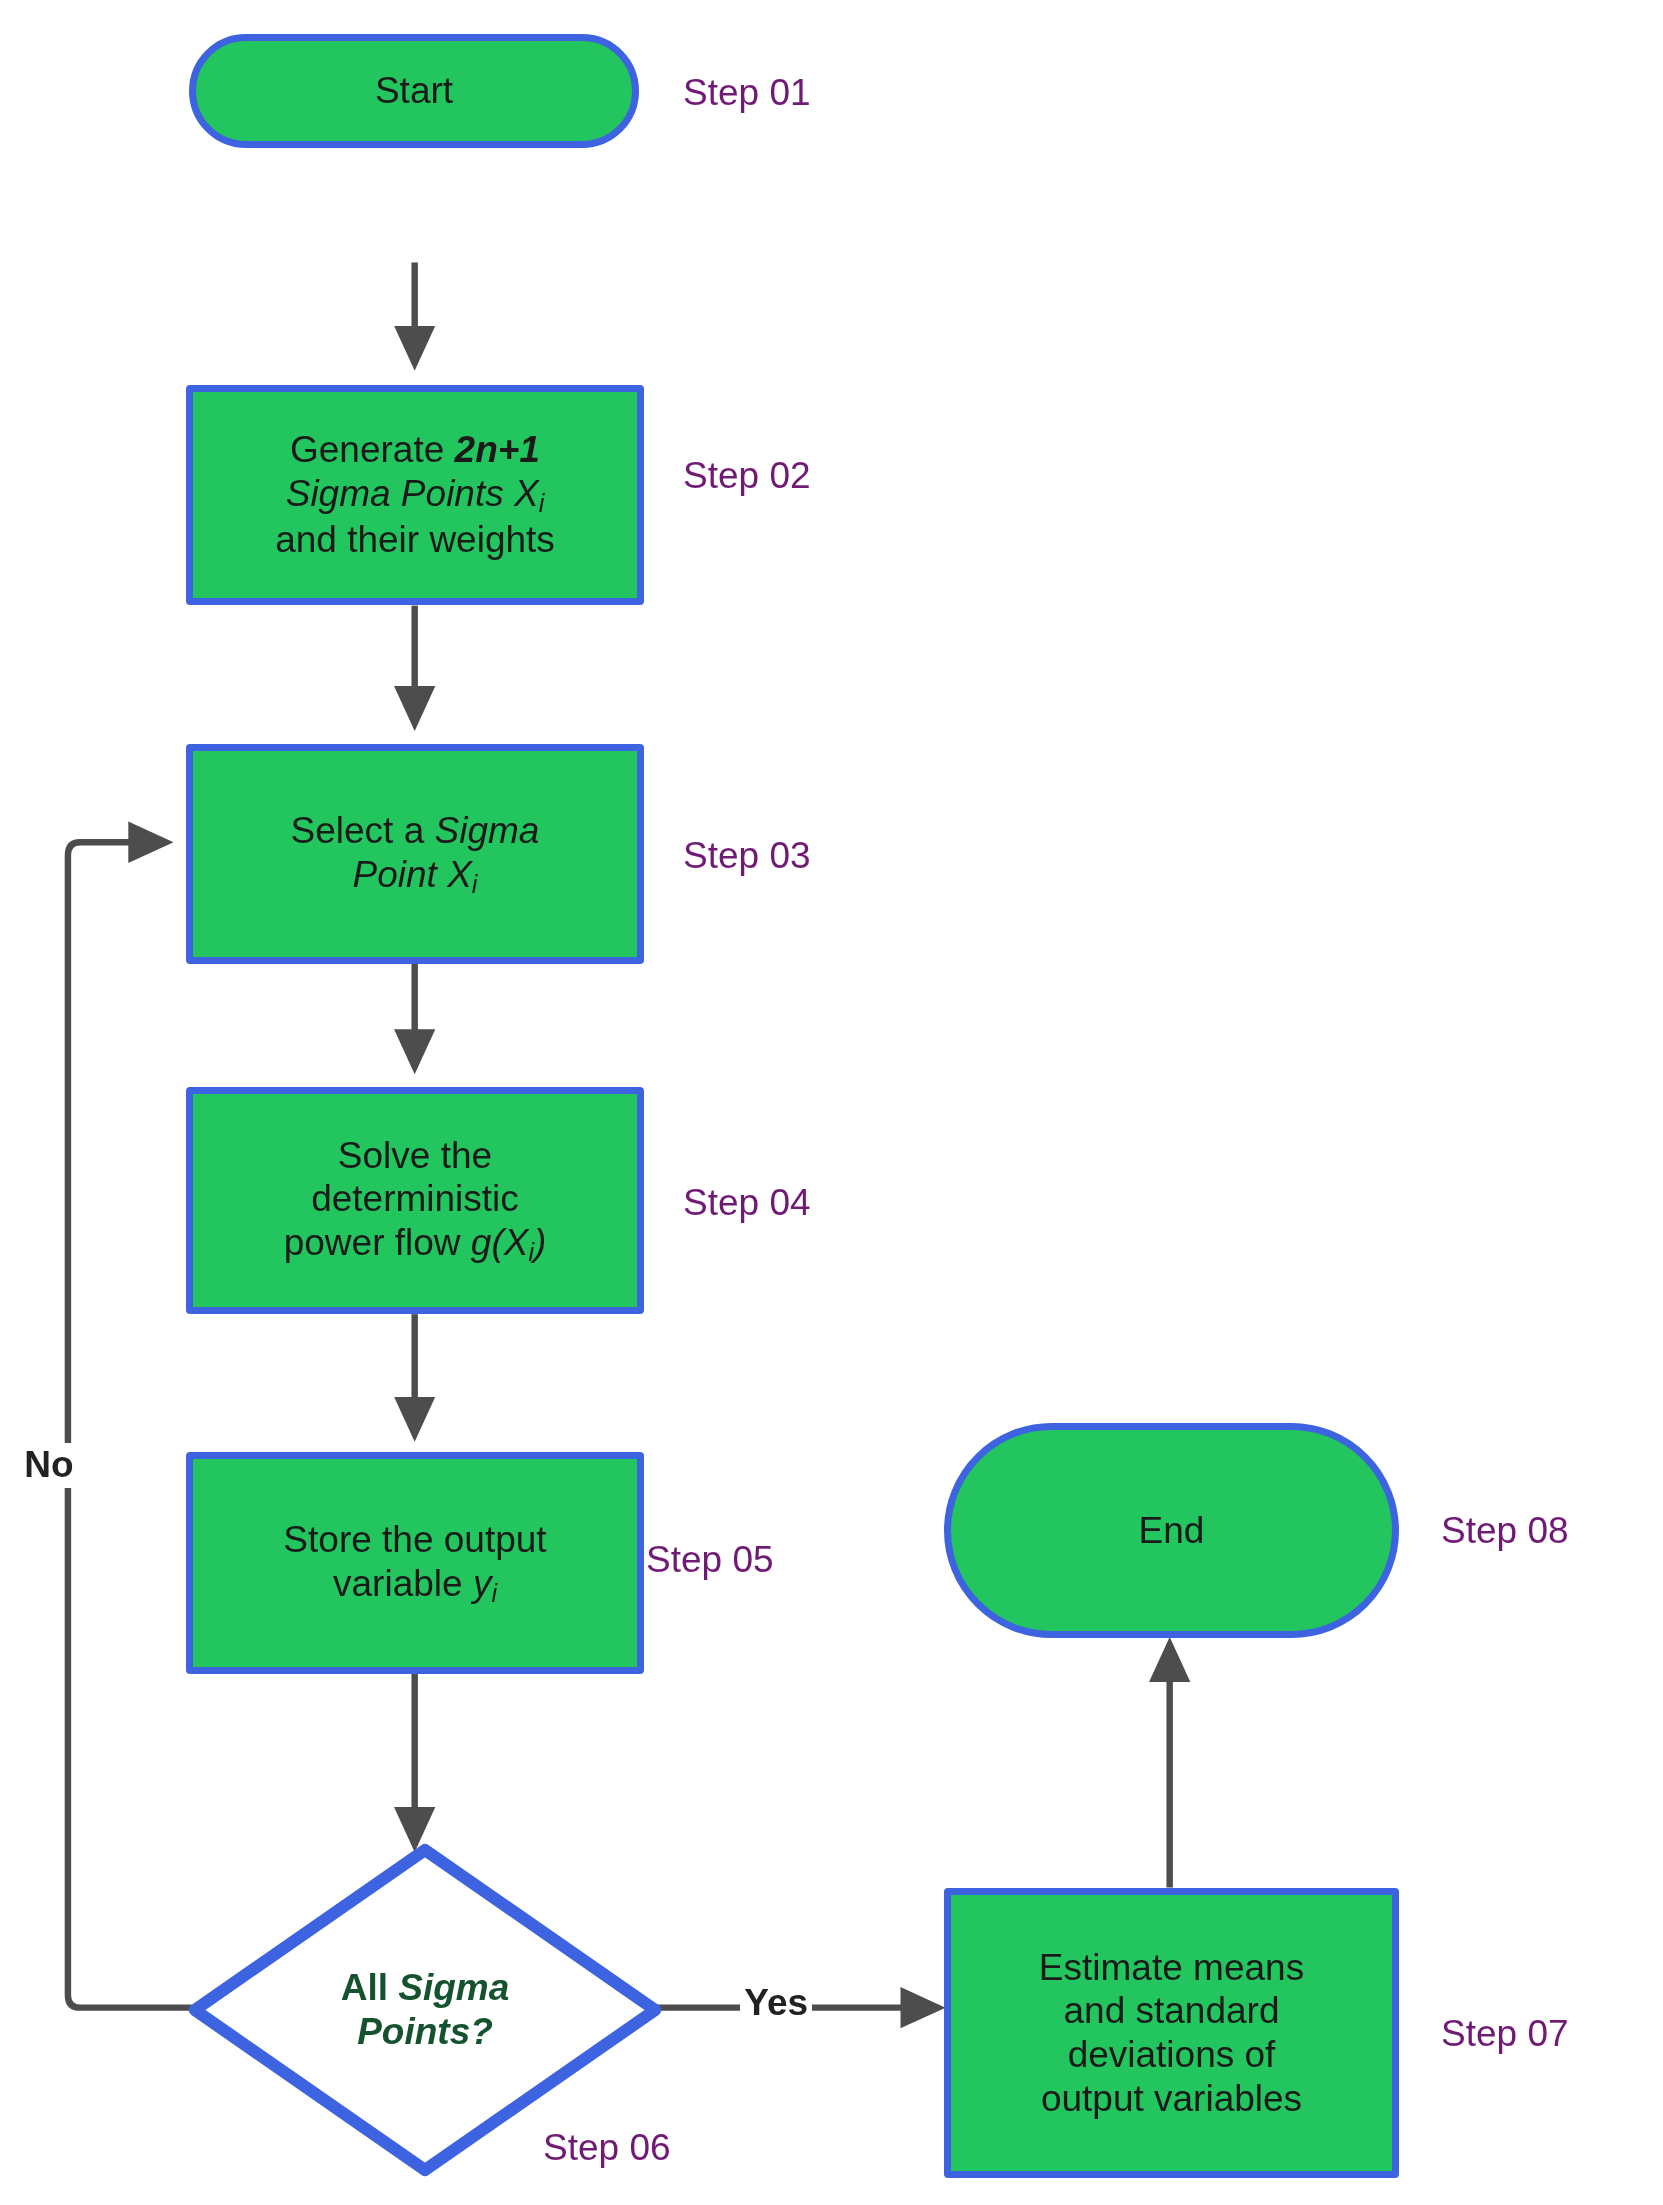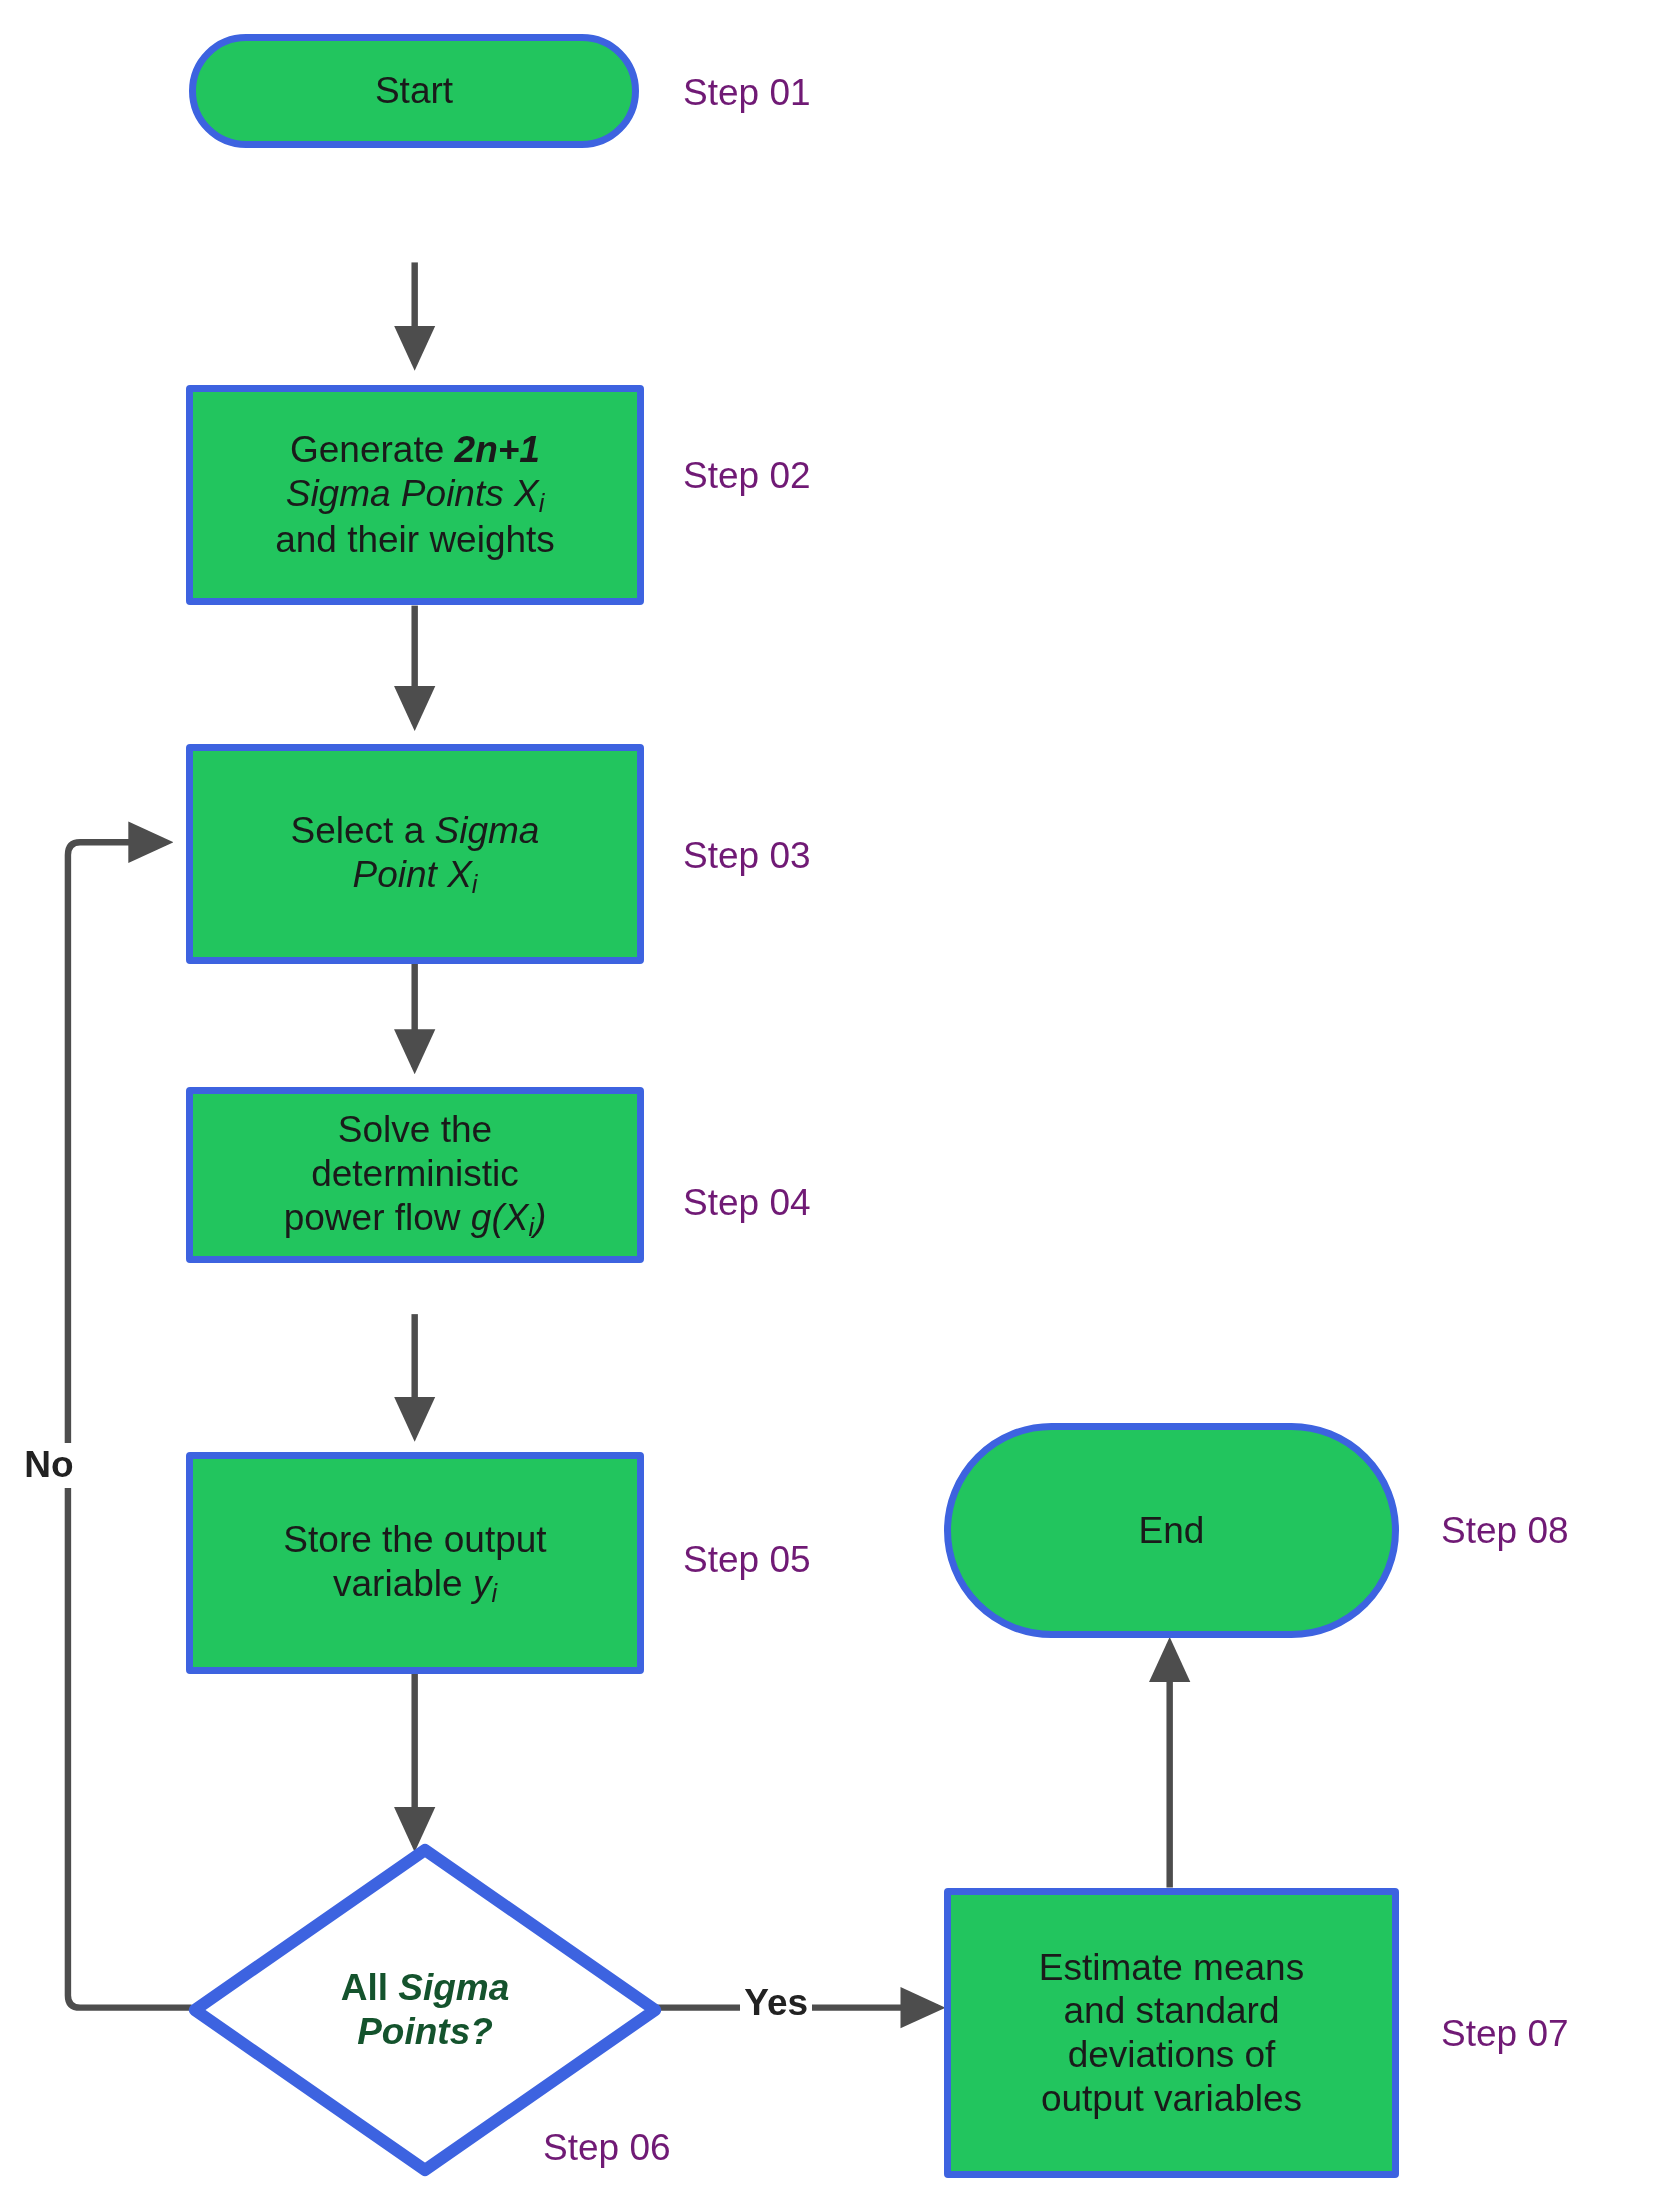--- a/index.html
+++ b/index.html
@@ -102,36 +102,36 @@
   <div class="steplabel" style="left:683px;top:455px;font-size:37px;">Step 02</div>
 
   <div class="node process" style="left:186px;top:744px;width:458px;height:220px;font-size:37px;">
     <span class="txt">
       Select a <i class="it">Sigma</i><br>
       <i class="it">Point X<span class="sub">i</span></i>
     </span>
   </div>
   <div class="steplabel" style="left:683px;top:835px;font-size:37px;">Step 03</div>
 
-  <div class="node process" style="left:186px;top:1087px;width:458px;height:176px;font-size:37px;">
+  <div class="node process" style="left:186px;top:1087px;width:458px;height:227px;font-size:37px;">
     <span class="txt">
       Solve the<br>
       deterministic<br>
       power flow <i class="it">g(X<span class="sub">i</span>)</i>
     </span>
   </div>
   <div class="steplabel" style="left:683px;top:1182px;font-size:37px;">Step 04</div>
 
   <div class="node process" style="left:186px;top:1452px;width:458px;height:222px;font-size:37px;">
     <span class="txt">
       Store the output<br>
       variable <i class="it">y<span class="sub">i</span></i>
     </span>
   </div>
-  <div class="steplabel" style="left:683px;top:1539px;font-size:37px;">Step 05</div>
+  <div class="steplabel" style="left:646px;top:1539px;font-size:37px;">Step 05</div>
 
   <div class="diamond-wrap" style="left:187px;top:1842px;width:476px;height:336px;">
     <svg width="476" height="336" viewBox="0 0 666 470" xmlns="http://www.w3.org/2000/svg">
       <polygon points="333,11 655,235 333,459 11,235" fill="#FFFFFF" stroke="#3D63E0" stroke-width="17" stroke-linejoin="round"></polygon>
     </svg>
     <div class="diamond-label" style="font-size:37px;">
       <span>All <i class="it">Sigma</i><br><i class="it">Points?</i></span>
     </div>
   </div>
   <div class="steplabel" style="left:543px;top:2127px;font-size:37px;">Step 06</div>

